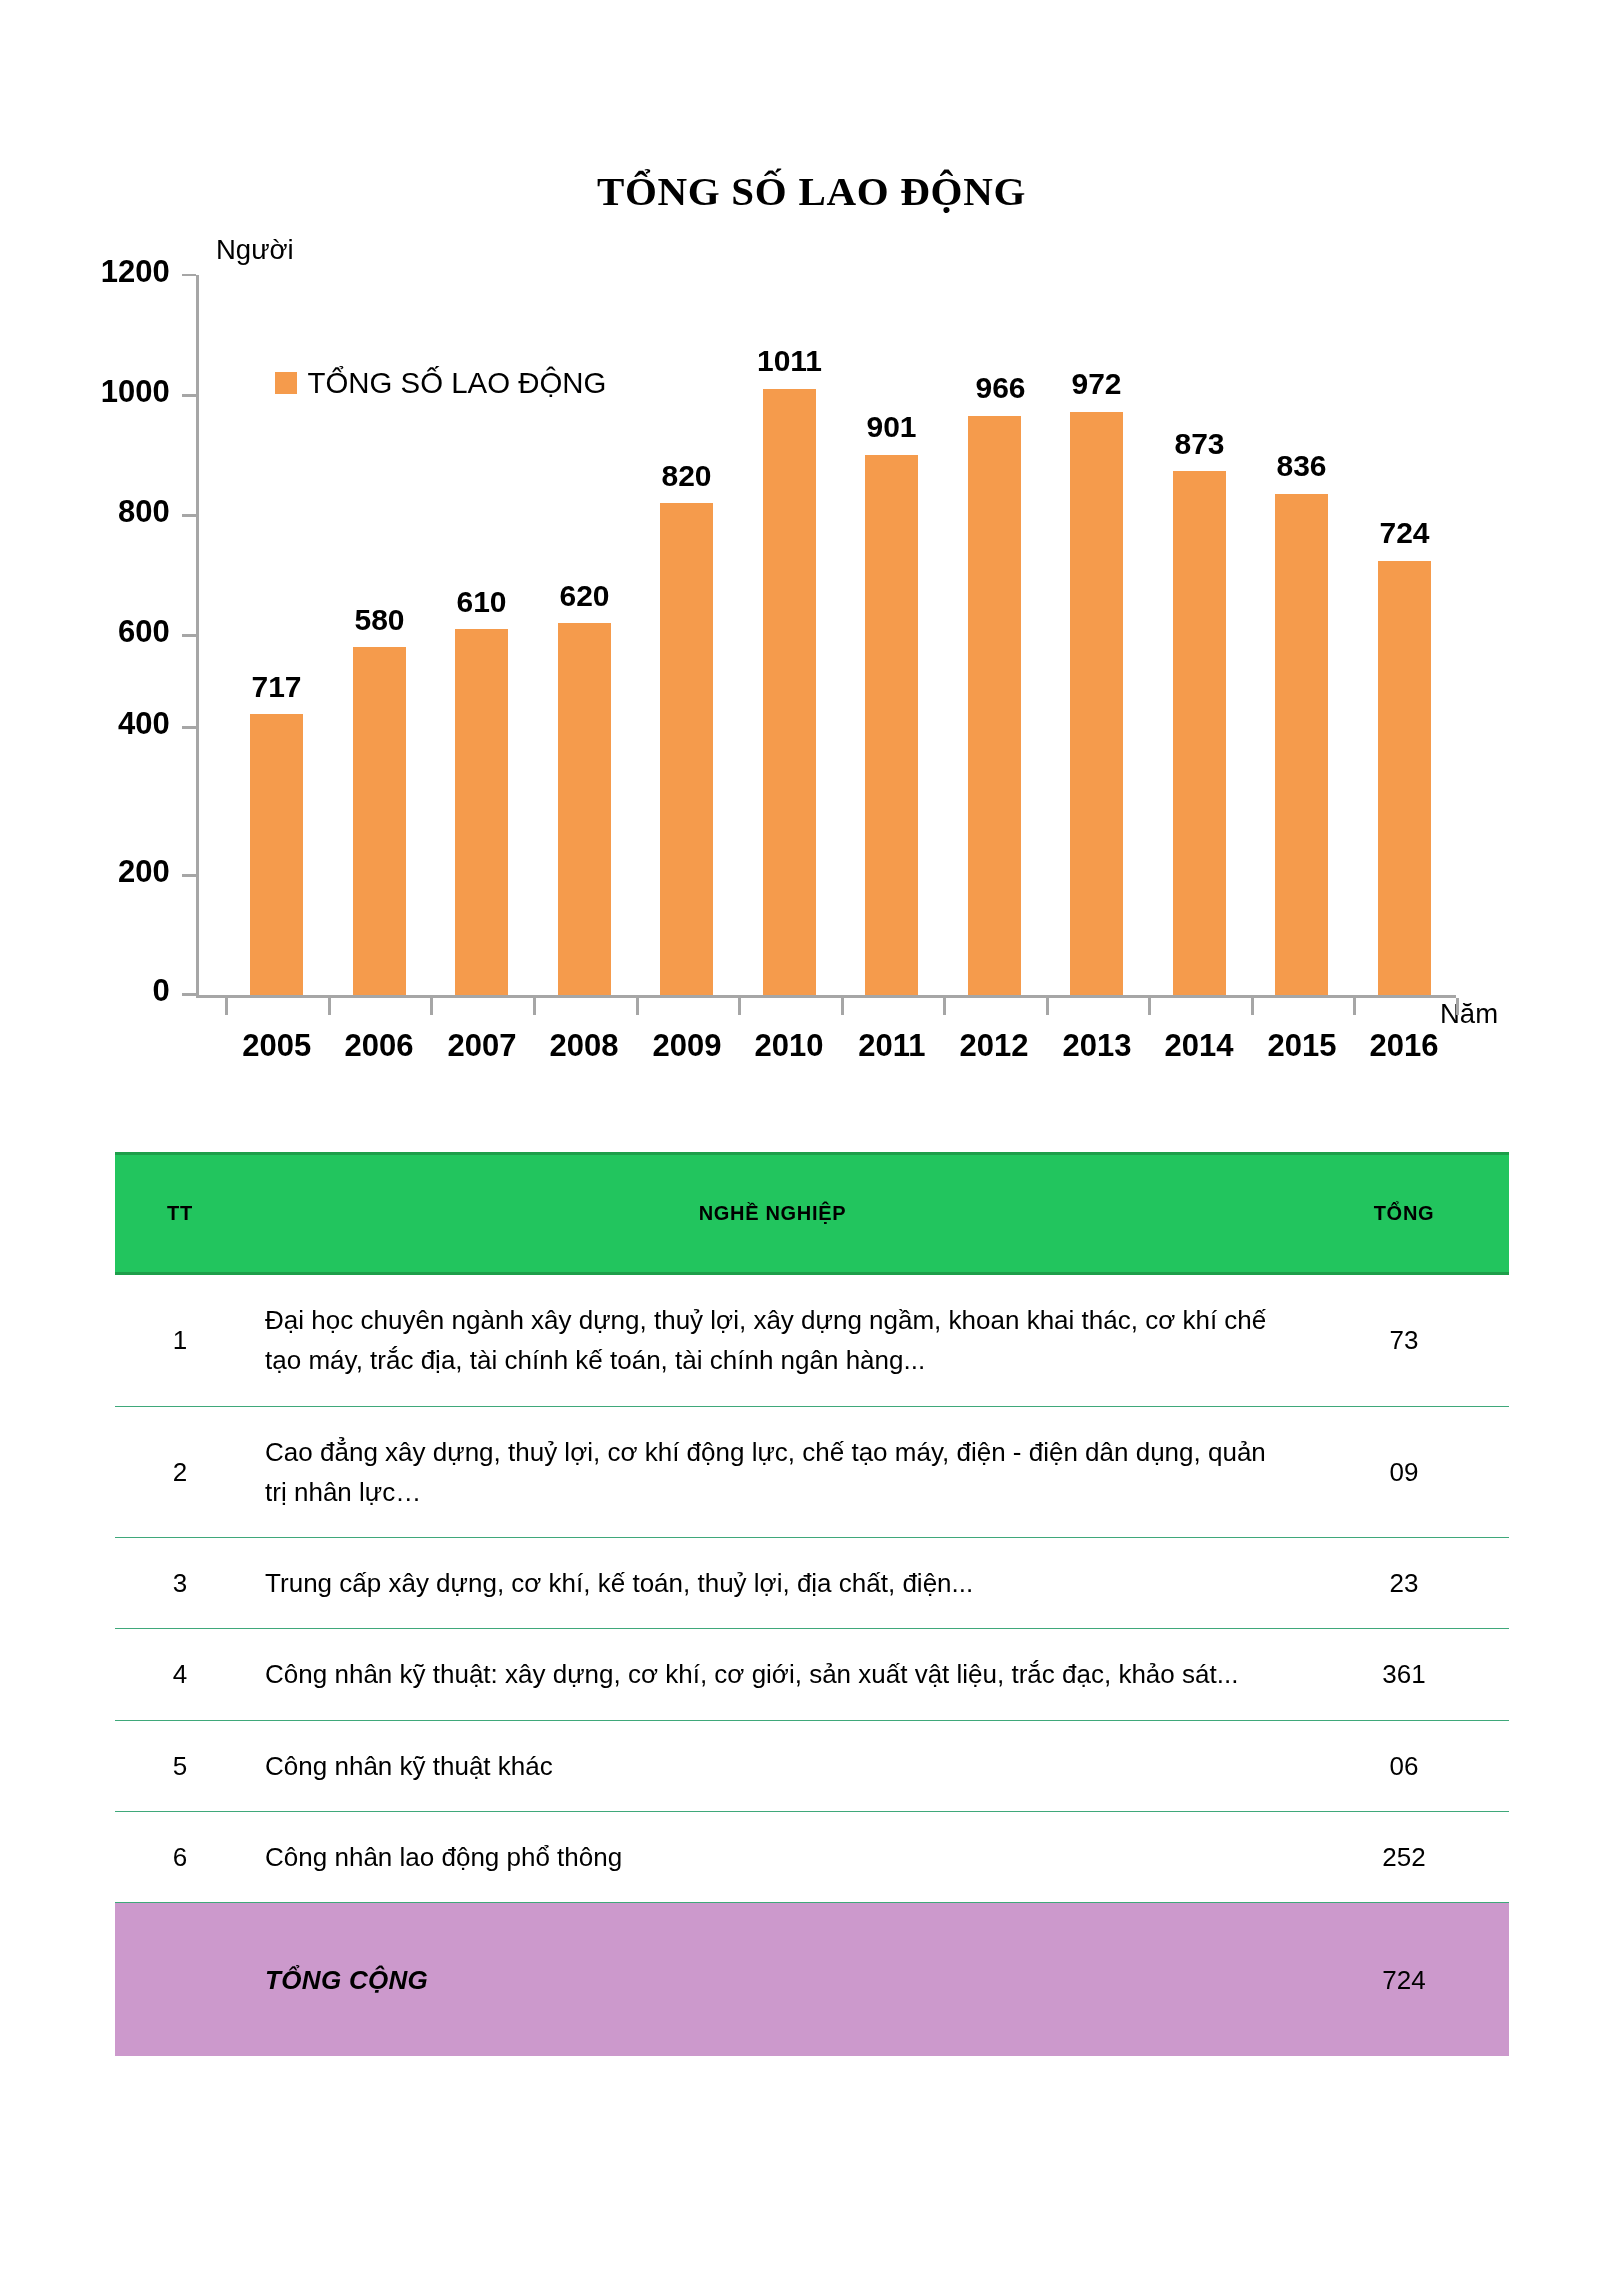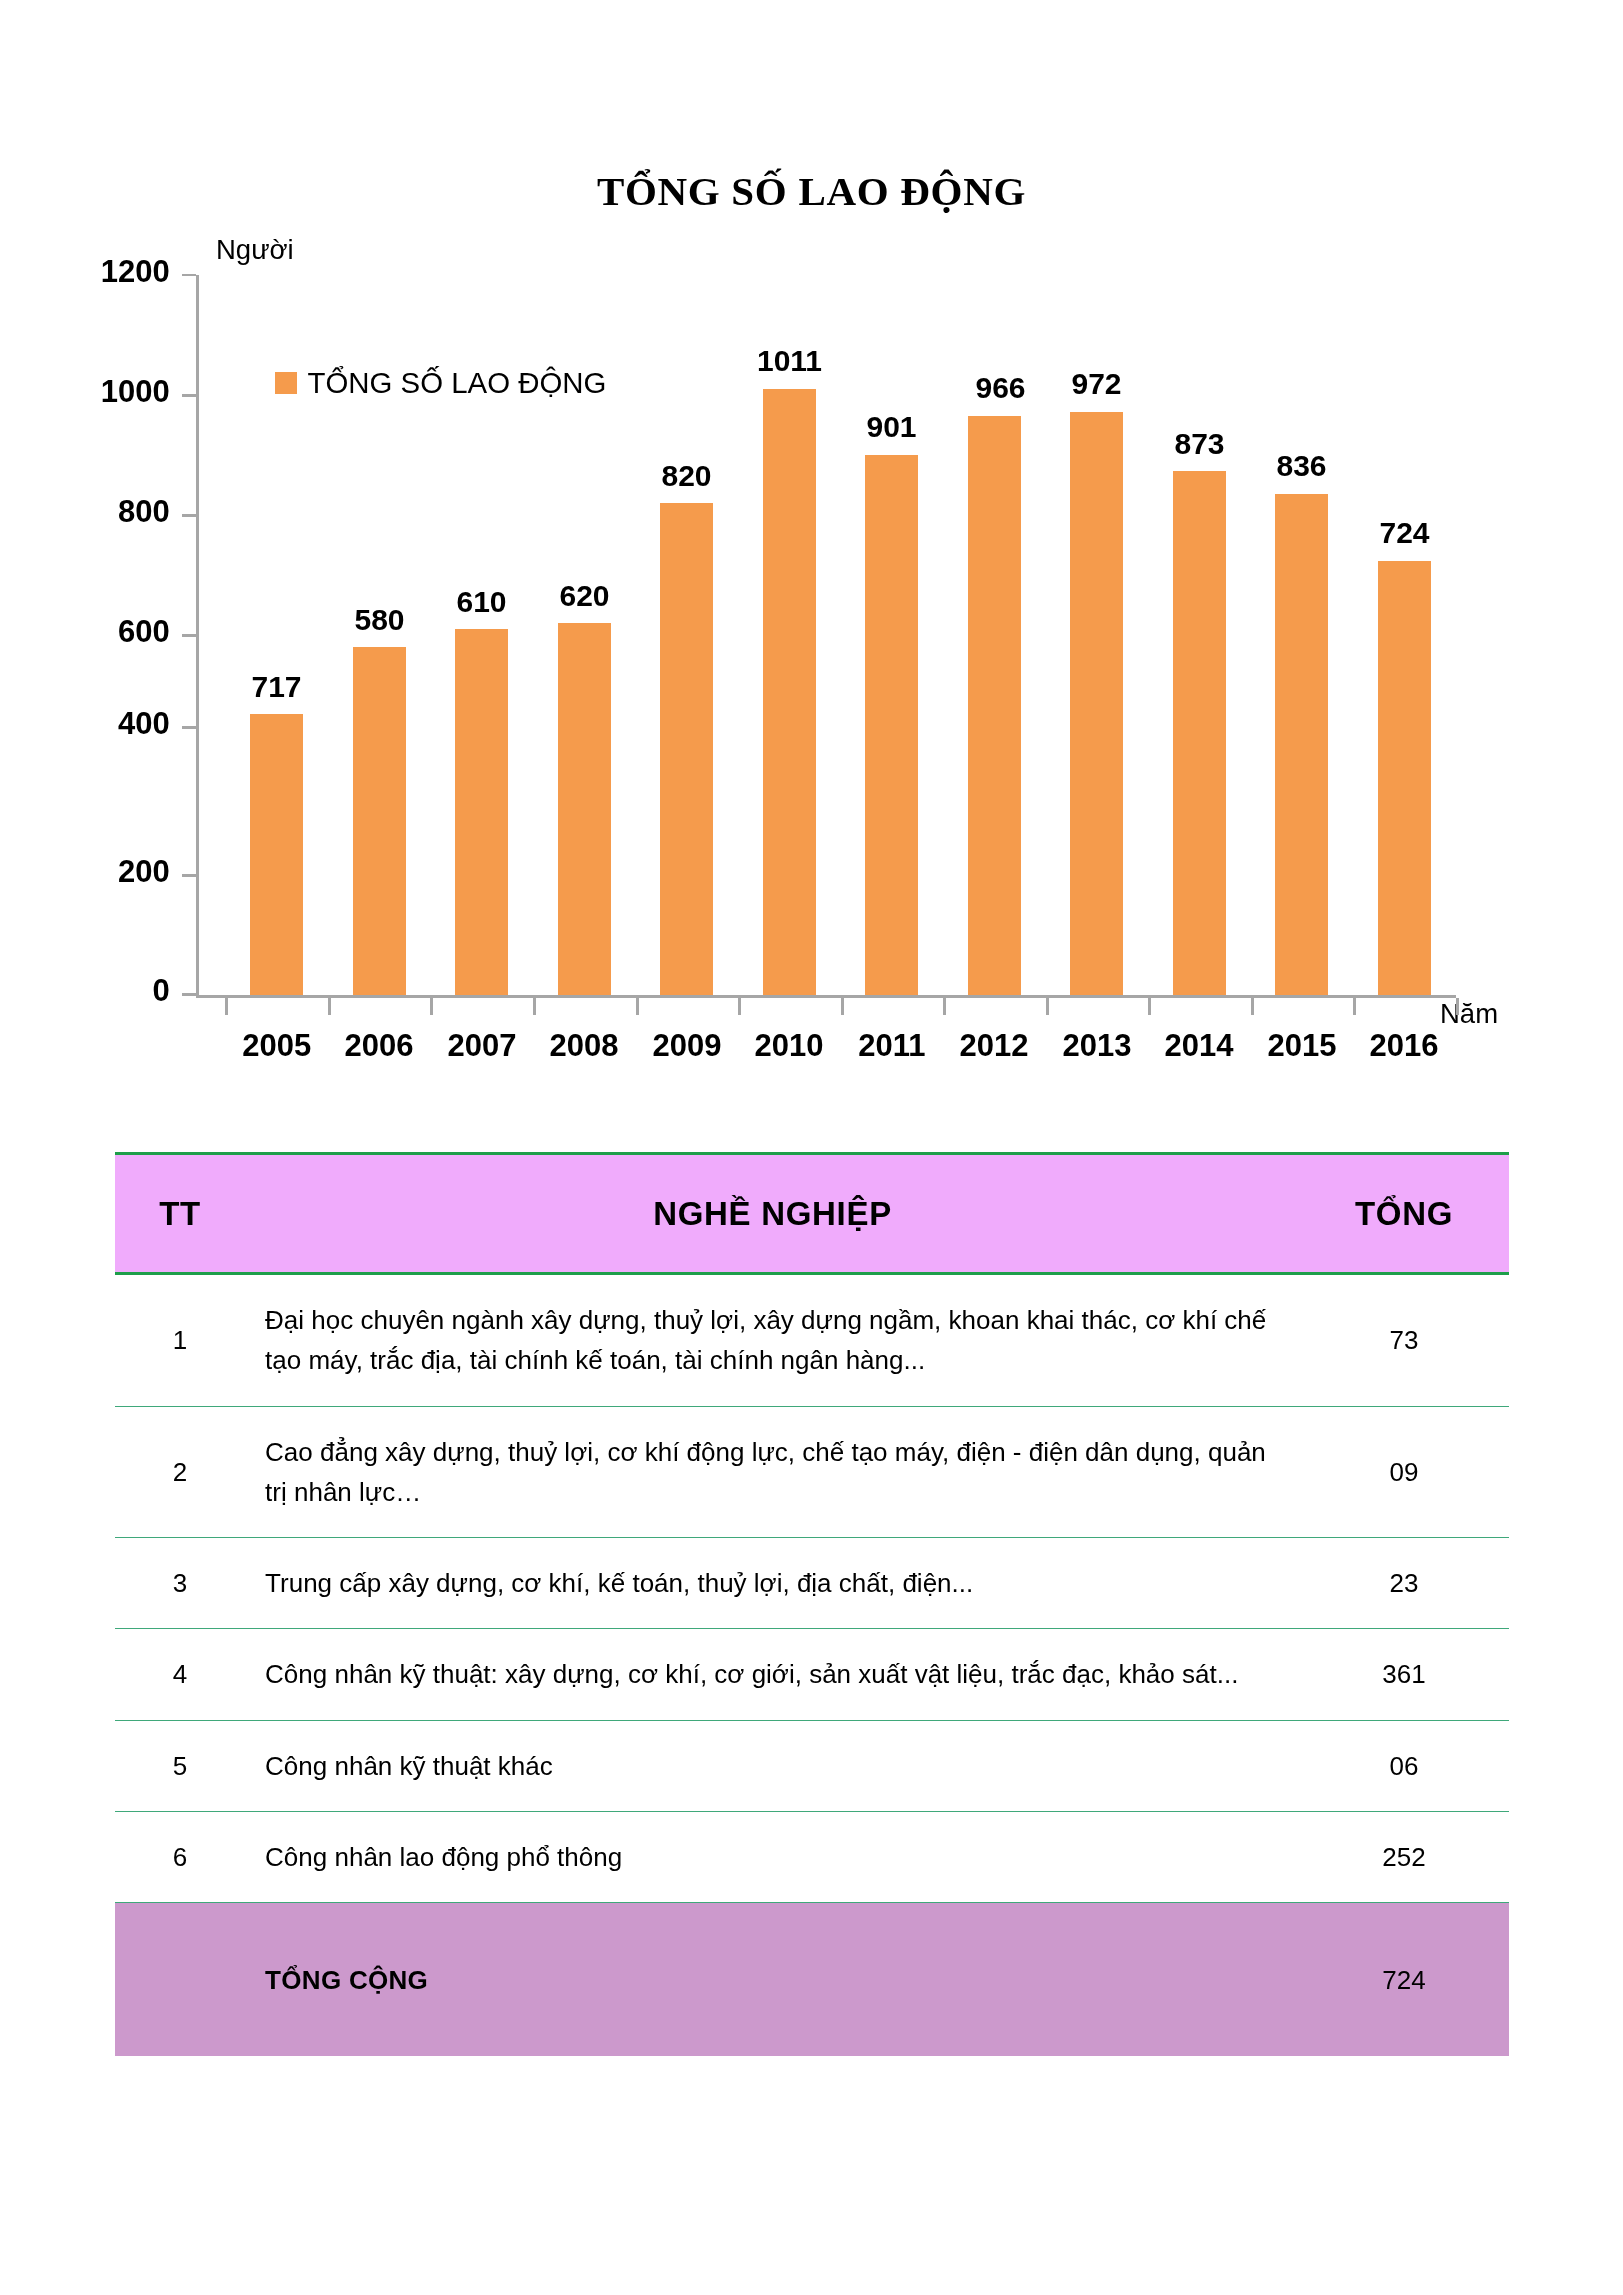--- a/index.html
+++ b/index.html
@@ -181,25 +181,25 @@
     border-collapse: collapse;
     width: 1394px;
     margin: 0 auto;
     table-layout: fixed;
   }
   table.stat-table col.c-tt { width: 131px; }
   table.stat-table col.c-job { width: 1054px; }
   table.stat-table col.c-total { width: 209px; }
 
   .stat-table thead th {
-    background: #f0abfc;
+    background: #22c55e;
     border-top: 3.9px solid #1E9E4A;
     border-bottom: 3.9px solid #1E9E4A;
     height: 115px;
-    font-size: 33px;
+    font-size: 20px;
     font-weight: bold;
     color: #000;
     letter-spacing: 0.7px;
   }
   .stat-table thead th.h-tt { text-align: center; }
   .stat-table thead th.h-job { text-align: center; }
   .stat-table thead th.h-total { text-align: center; }
 
   .stat-table tbody td {
     border-bottom: 1.3px solid #3FA87A;
@@ -224,20 +224,21 @@
   .stat-table tbody tr.total-row td {
     background: #CC99CC;
     border-bottom: none;
     font-weight: bold;
     height: 98px;
     padding: 27.5px 0;
   }
   .stat-table tbody tr.total-row td.cell-job {
     padding-left: 19.6px;
     letter-spacing: 0.3px;
+    font-style: italic;
   }
   .stat-table tbody tr.total-row td.cell-total {
     font-weight: normal;
   }
 </style>
 </head>
 <body>
 
 <div class="chart-block">
 

